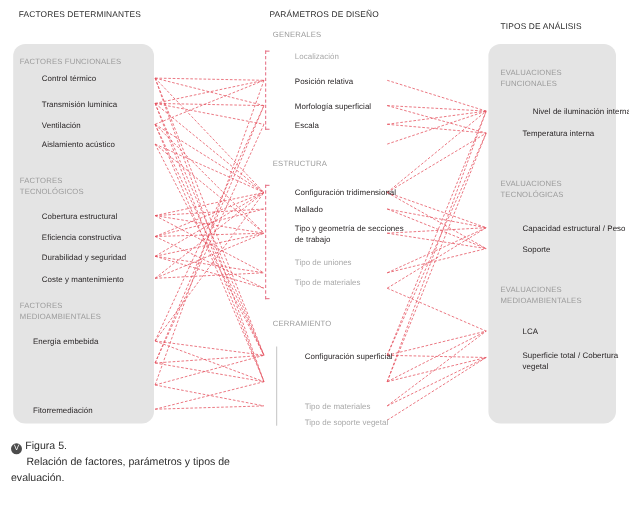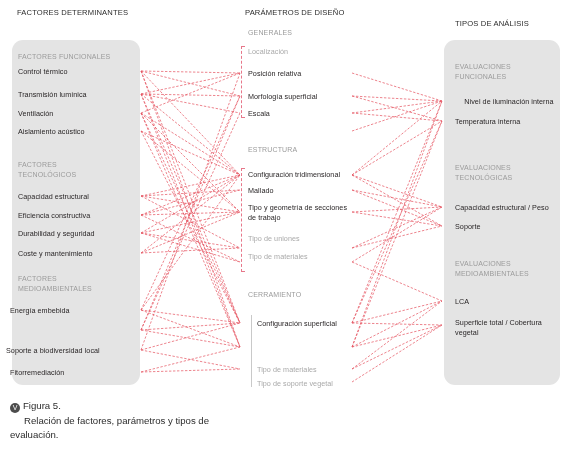--- a/index.html
+++ b/index.html
@@ -48,20 +48,21 @@
     line-height: 9.5px;
     letter-spacing: 0.15px;
     white-space: pre-line;
   }
   .item {
     position: absolute;
     font-size: 7.2px;
     line-height: 9.5px;
     letter-spacing: 0.05px;
     white-space: pre-line;
+    margin-left: 20px;
   }
   .item.active   { color: #231f20; }
   .item.inactive { color: #a9a9a9; }
 
   .r-left  { }
   .r-right { text-align: left; }
 
   
   .bracket {
     position: absolute;
@@ -217,29 +218,28 @@
   </svg>
 
   <div class="group-title r-left" style="left:18px; top:52px; width:112px;">FACTORES FUNCIONALES</div>
   <div class="item active r-left" style="left:18px; top:67px; width:112px;">Control térmico</div>
   <div class="item active r-left" style="left:18px; top:90px; width:112px;">Transmisión lumínica</div>
   <div class="item active r-left" style="left:18px; top:109px; width:112px;">Ventilación</div>
   <div class="item active r-left" style="left:18px; top:127px; width:112px;">Aislamiento acústico</div>
 
   <div class="group-title r-left" style="left:18px; top:160px; width:112px;">FACTORES
 TECNOLÓGICOS</div>
-  <div class="item active r-left" style="left:18px; top:192px; width:112px;">Capacidad estructural</div>
+  <div class="item active r-left" style="left:18px; top:192px; width:112px;">Cobertura estructural</div>
   <div class="item active r-left" style="left:18px; top:211px; width:112px;">Eficiencia constructiva</div>
   <div class="item active r-left" style="left:18px; top:229px; width:112px;">Durabilidad y seguridad</div>
   <div class="item active r-left" style="left:18px; top:249px; width:112px;">Coste y mantenimiento</div>
 
   <div class="group-title r-left" style="left:18px; top:274px; width:112px;">FACTORES
 MEDIOAMBIENTALES</div>
   <div class="item active r-left" style="left:10px; top:306px; width:120px;">Energía embebida</div>
-  <div class="item active r-left" style="left:6px; top:346px; width:124px;">Soporte a biodiversidad local</div>
   <div class="item active r-left" style="left:10px; top:368px; width:120px;">Fitorremediación</div>
 
   <div class="bracket-pink" style="left:241px; top:46px; height:72px;"></div>
   <div class="bracket-pink" style="left:241px; top:168px; height:104px;"></div>
   <div class="bracket" style="left:251px; top:315px; height:72px;"></div>
 
   <div class="group-title r-right" style="left:248px; top:28px; width:120px;">GENERALES</div>
   <div class="item inactive r-right" style="left:248px; top:47px; width:120px;">Localización</div>
   <div class="item active r-right" style="left:248px; top:69px; width:120px;">Posición relativa</div>
   <div class="item active r-right" style="left:248px; top:92px; width:120px;">Morfología superficial</div>

